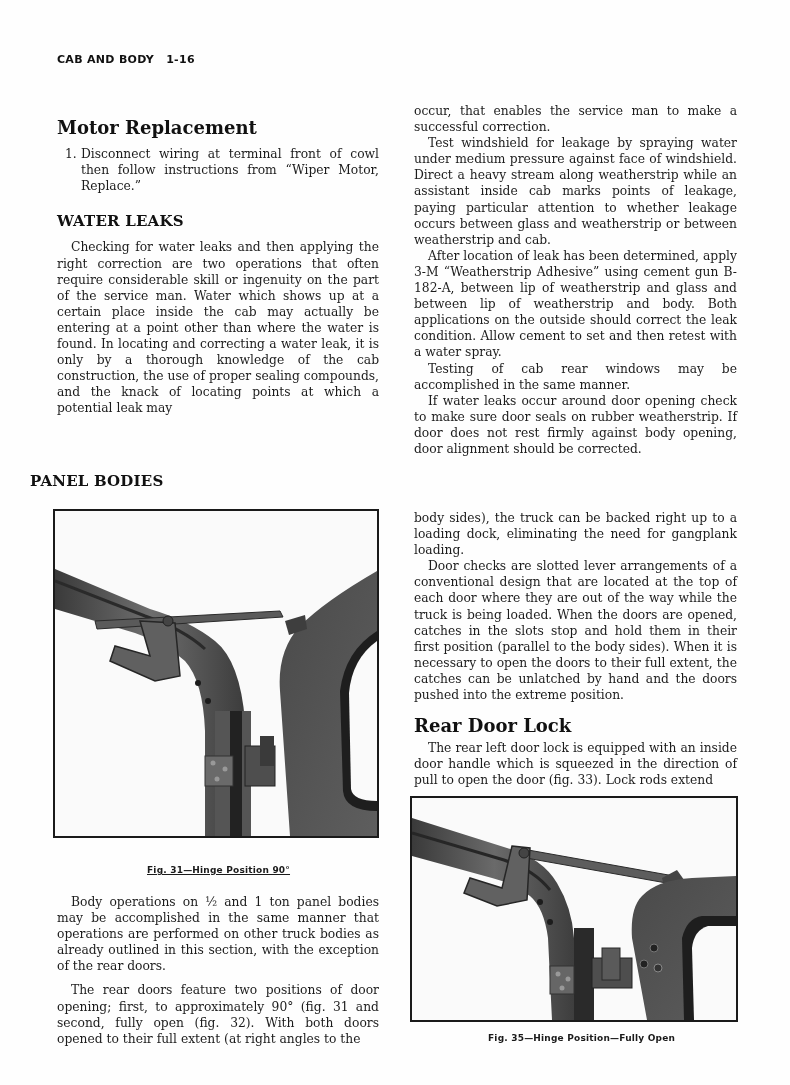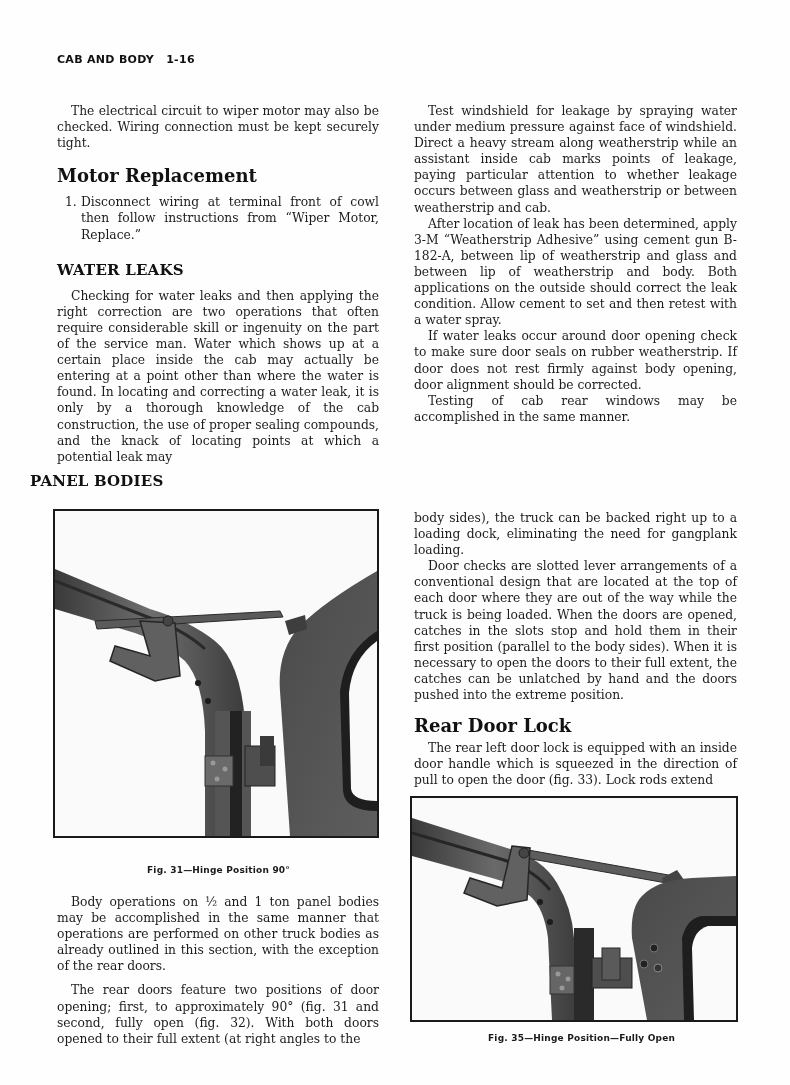--- a/index.html
+++ b/index.html
@@ -33,37 +33,37 @@
 </head>
 <body>
 
 <div class="page">
 
   <div class="running-head">
     <span>CAB AND BODY</span><span class="pg">1-16</span>
   </div>
 
   <div class="col" style="left:57px; top:103px; width:322px;">
-    <p>The electrical circuit to wiper motor may also be checked. Wiring connection must be kept securely tight.</p>
     <h3 style="margin-top:17px;">Motor Replacement</h3>
     <ol style="margin-top:10px;">
       <li>
         <span class="num">1.</span>
         <span>Disconnect wiring at terminal front of cowl then follow instructions from “Wiper Motor, Replace.”</span>
       </li>
     </ol>
     <h2 style="margin-top:19px;">WATER LEAKS</h2>
     <p style="margin-top:10px;">Checking for water leaks and then applying the right correction are two operations that often require considerable skill or ingenuity on the part of the service man. Water which shows up at a certain place inside the cab may actually be entering at a point other than where the water is found. In locating and correcting a water leak, it is only by a thorough knowledge of the cab construction, the use of proper sealing compounds, and the knack of locating points at which a potential leak may</p>
   </div>
 
   <div class="col" style="left:414px; top:103px; width:323px;">
+    <p class="noind">occur, that enables the service man to make a successful correction.</p>
     <p>Test windshield for leakage by spraying water under medium pressure against face of windshield. Direct a heavy stream along weatherstrip while an assistant inside cab marks points of leakage, paying particular attention to whether leakage occurs between glass and weatherstrip or between weatherstrip and cab.</p>
     <p>After location of leak has been determined, apply 3-M “Weatherstrip Adhesive” using cement gun B-182-A, between lip of weatherstrip and glass and between lip of weatherstrip and body. Both applications on the outside should correct the leak condition. Allow cement to set and then retest with a water spray.</p>
+    <p>Testing of cab rear windows may be accomplished in the same manner.</p>
     <p>If water leaks occur around door opening check to make sure door seals on rubber weatherstrip. If door does not rest firmly against body opening, door alignment should be corrected.</p>
-    <p>Testing of cab rear windows may be accomplished in the same manner.</p>
   </div>
 
   <div class="section-title">PANEL BODIES</div>
 
   <div class="figure" style="left:53px; top:509px; width:322px; height:325px;">
     <svg viewBox="0 0 322 325" preserveAspectRatio="none">
       <defs>
         <linearGradient id="metal1" x1="0" x2="1" y1="0" y2="0">
           <stop offset="0" stop-color="#3a3a3a"></stop>
           <stop offset="0.5" stop-color="#6e6e6e"></stop>
@@ -97,21 +97,21 @@
 
       <circle cx="143" cy="172" r="3" fill="#1c1c1c"></circle>
       <circle cx="153" cy="190" r="3" fill="#1c1c1c"></circle>
 
       <path d="M322 60 L322 325 L235 325 L225 180 Q222 140 245 115 Q270 90 322 60 Z" fill="url(#metal2)"></path>
       <path d="M322 120 Q290 140 285 180 L288 280 Q290 300 322 300 Z" fill="#1e1e1e"></path>
       <path d="M322 130 Q297 148 294 182 L296 278 Q298 290 322 290 Z" fill="#fafafa"></path>
       <path d="M230 110 L250 104 L252 118 L234 124 Z" fill="#3e3e3e"></path>
     </svg>
   </div>
-  <div class="caption" style="left:147px; top:865px;">Fig. 31—Hinge Position 90°</div>
+  <div class="caption" style="left:147px; top:865px;text-decoration:underline;">Fig. 31—Hinge Position 90°</div>
 
   <div class="col" style="left:57px; top:894px; width:322px;">
     <p>Body operations on ½ and 1 ton panel bodies may be accomplished in the same manner that operations are performed on other truck bodies as already outlined in this section, with the exception of the rear doors.</p>
     <p style="margin-top:8px;">The rear doors feature two positions of door opening; first, to approximately 90° (fig. 31 and second, fully open (fig. 32). With both doors opened to their full extent (at right angles to the</p>
   </div>
 
   <div class="col" style="left:414px; top:510px; width:323px;">
     <p class="noind">body sides), the truck can be backed right up to a loading dock, eliminating the need for gangplank loading.</p>
     <p>Door checks are slotted lever arrangements of a conventional design that are located at the top of each door where they are out of the way while the truck is being loaded. When the doors are opened, catches in the slots stop and hold them in their first position (parallel to the body sides). When it is necessary to open the doors to their full extent, the catches can be unlatched by hand and the doors pushed into the extreme position.</p>
     <h3 style="margin-top:15px;">Rear Door Lock</h3>

